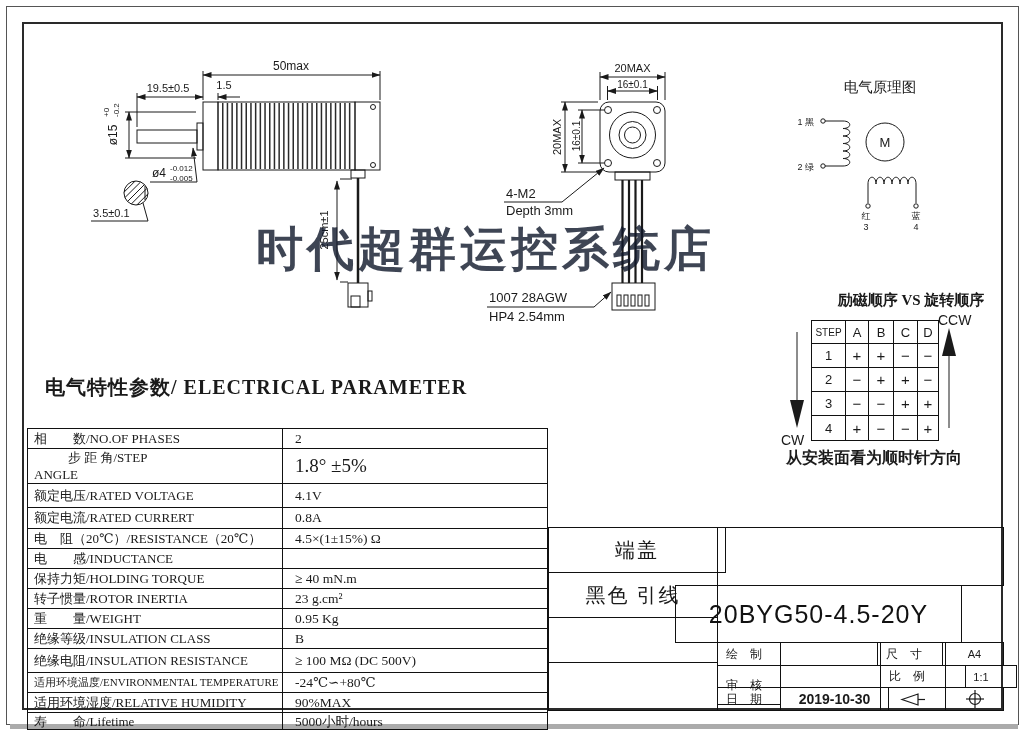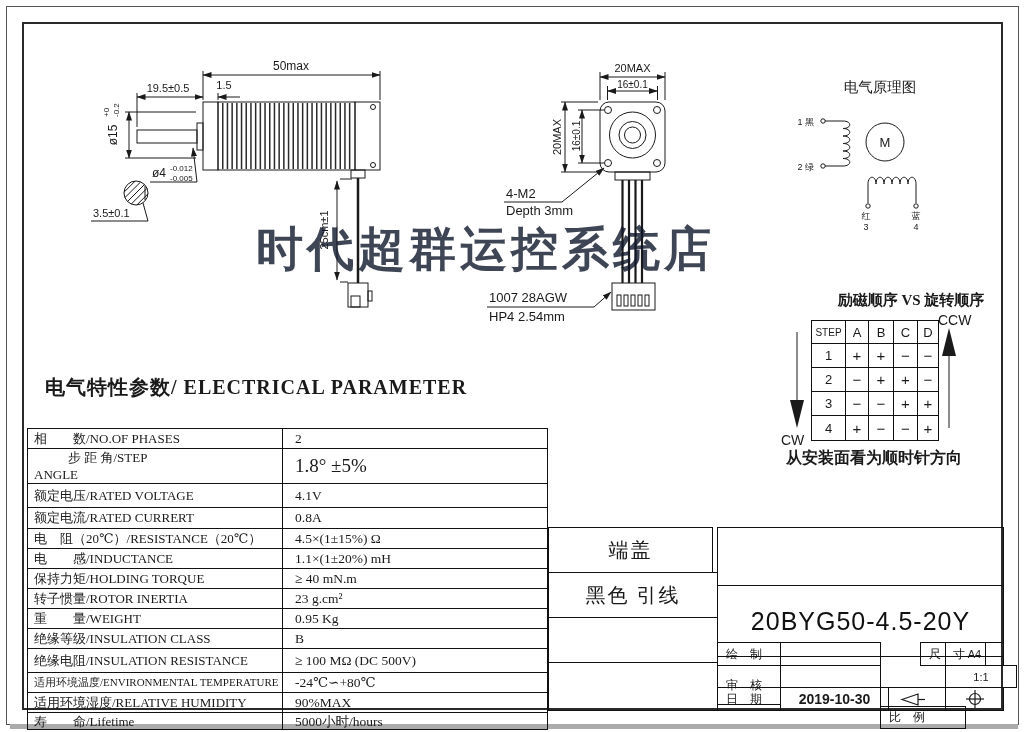--- a/index.html
+++ b/index.html
@@ -277,21 +277,20 @@
     <div class="prow h21">
       <div class="plabel">额定电流/RATED CURRERT</div>
       <div class="pvalue">0.8A</div>
     </div>
     <div class="prow h20">
       <div class="plabel">电　阻（20℃）/RESISTANCE（20℃）</div>
       <div class="pvalue">4.5×(1±15%) Ω</div>
     </div>
     <div class="prow h20">
       <div class="plabel">电　　感/INDUCTANCE</div>
-      <div class="pvalue">1.1×(1±20%) mH</div>
     </div>
     <div class="prow h20">
       <div class="plabel">保持力矩/HOLDING TORQUE</div>
       <div class="pvalue">≥ 40 mN.m</div>
     </div>
     <div class="prow h20">
       <div class="plabel">转子惯量/ROTOR INERTIA</div>
       <div class="pvalue">23 g.cm²</div>
     </div>
     <div class="prow h20">
@@ -313,36 +312,36 @@
     <div class="prow h20">
       <div class="plabel">适用环境湿度/RELATIVE HUMIDITY</div>
       <div class="pvalue">90%MAX</div>
     </div>
     <div class="prow h18">
       <div class="plabel">寿　　命/Lifetime</div>
       <div class="pvalue">5000小时/hours</div>
     </div>
   </div>
 
-  <div class="tbcell tb-big z20" style="left:548px;top:527px;width:165px;height:46px;">端盖</div>
+  <div class="tbcell tb-big z20" style="left:548px;top:527px;width:178px;height:46px;">端盖</div>
   <div class="tbcell tb-big z20" style="left:548px;top:572px;width:170px;height:46px;">黑色 引线</div>
   <div class="tbcell z20" style="left:548px;top:617px;width:170px;height:46px;"></div>
   <div class="tbcell z20" style="left:548px;top:662px;width:170px;height:49px;"></div>
 
   <div class="tbcell z20" style="left:717px;top:527px;width:287px;height:59px;"></div>
-  <div class="tbcell tb-part z20" style="left:717px;top:585px;width:287px;height:72px;">20BYG50-4.5-20Y</div>
+  <div class="tbcell tb-part z20" style="left:675px;top:585px;width:287px;height:58px;">20BYG50-4.5-20Y</div>
 
   <div class="tbcell tb-label z20" style="left:717px;top:642px;width:64px;height:24px;">绘　制</div>
   <div class="tbcell z20" style="left:780px;top:642px;width:101px;height:24px;"></div>
-  <div class="tbcell tb-label z20" style="left:920px;top:642px;width:66px;height:24px;">尺　寸</div>
+  <div class="tbcell tb-label z20" style="left:877px;top:642px;width:66px;height:24px;">尺　寸</div>
   <div class="tbcell tb-value z20" style="left:945px;top:642px;width:59px;height:24px;">A4</div>
 
   <div class="tbcell tb-label z20" style="left:717px;top:665px;width:64px;height:40px;">审　核</div>
   <div class="tbcell z20" style="left:780px;top:665px;width:101px;height:23px;"></div>
-  <div class="tbcell tb-label z20" style="left:880px;top:665px;width:86px;height:23px;margin-top:41px;">比　例</div>
+  <div class="tbcell tb-label z20" style="left:880px;top:665px;width:86px;height:23px;">比　例</div>
   <div class="tbcell tb-value z20" style="left:945px;top:665px;width:72px;height:23px;">1:1</div>
 
   <div class="tbcell tb-label z20" style="left:717px;top:687px;width:64px;height:24px;">日　期</div>
   <div class="tbcell tb-date z20" style="left:780px;top:687px;width:109px;height:24px;">2019-10-30</div>
   <div class="tbcell tb-sym z20" style="left:880px;top:687px;width:66px;height:24px;">
     <svg width="26" height="15" viewBox="0 0 26 15" fill="none" stroke="#1a1a1a" stroke-width="1.2">
       <path d="M2,7.5 L18,2 L18,13 Z"></path>
       <line x1="18" y1="7.5" x2="25" y2="7.5"></line>
     </svg>
   </div>

